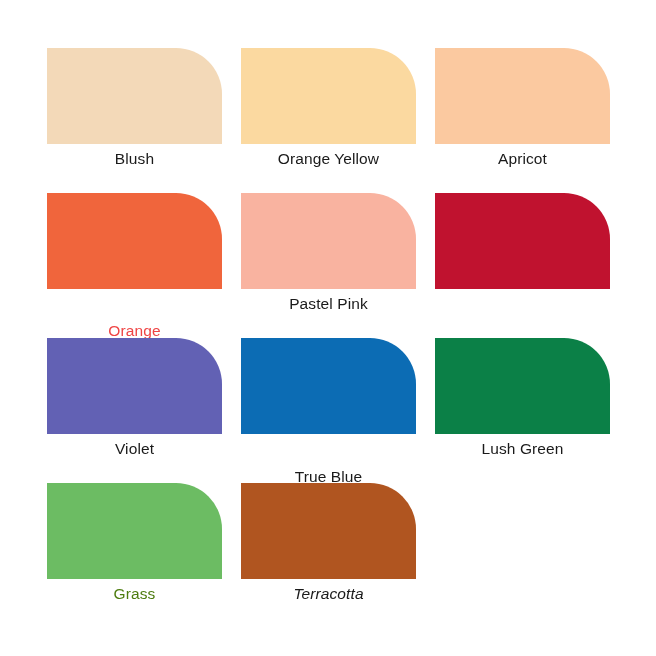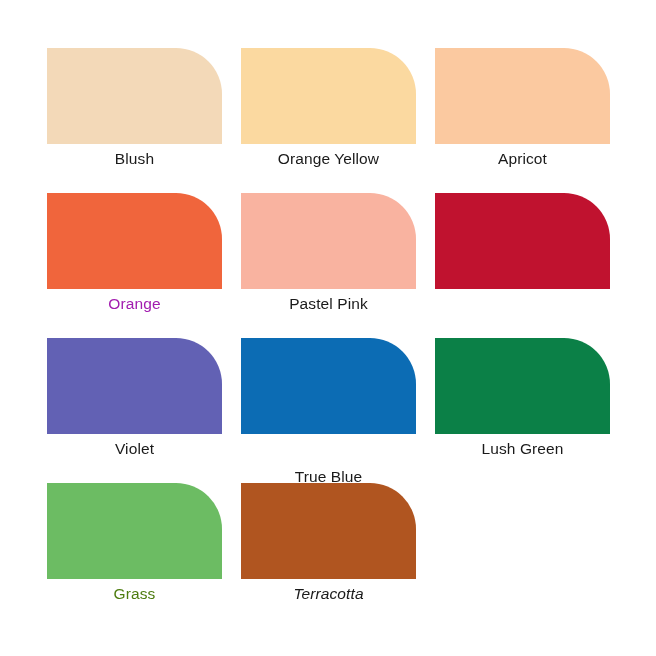--- a/index.html
+++ b/index.html
@@ -77,21 +77,21 @@
       <div class="swatch-label" style="color: rgb(26, 26, 26);">Orange Yellow</div>
     </div>
 
     <div class="swatch-cell">
       <div class="swatch-chip" style="background: rgb(251, 201, 160);"></div>
       <div class="swatch-label" style="color: rgb(26, 26, 26);">Apricot</div>
     </div>
 
     <div class="swatch-cell">
       <div class="swatch-chip" style="background: rgb(240, 101, 60);"></div>
-      <div class="swatch-label" style="color: #a21caf;">Orange</div>
+      <div class="swatch-label" style="color: #ef4444; margin-top: 27px;">Orange</div>
     </div>
 
     <div class="swatch-cell">
       <div class="swatch-chip" style="background: rgb(249, 179, 160);"></div>
       <div class="swatch-label" style="color: rgb(26, 26, 26);">Pastel Pink</div>
     </div>
 
     <div class="swatch-cell">
       <div class="swatch-chip" style="background: rgb(192, 18, 47);"></div>
     </div>

